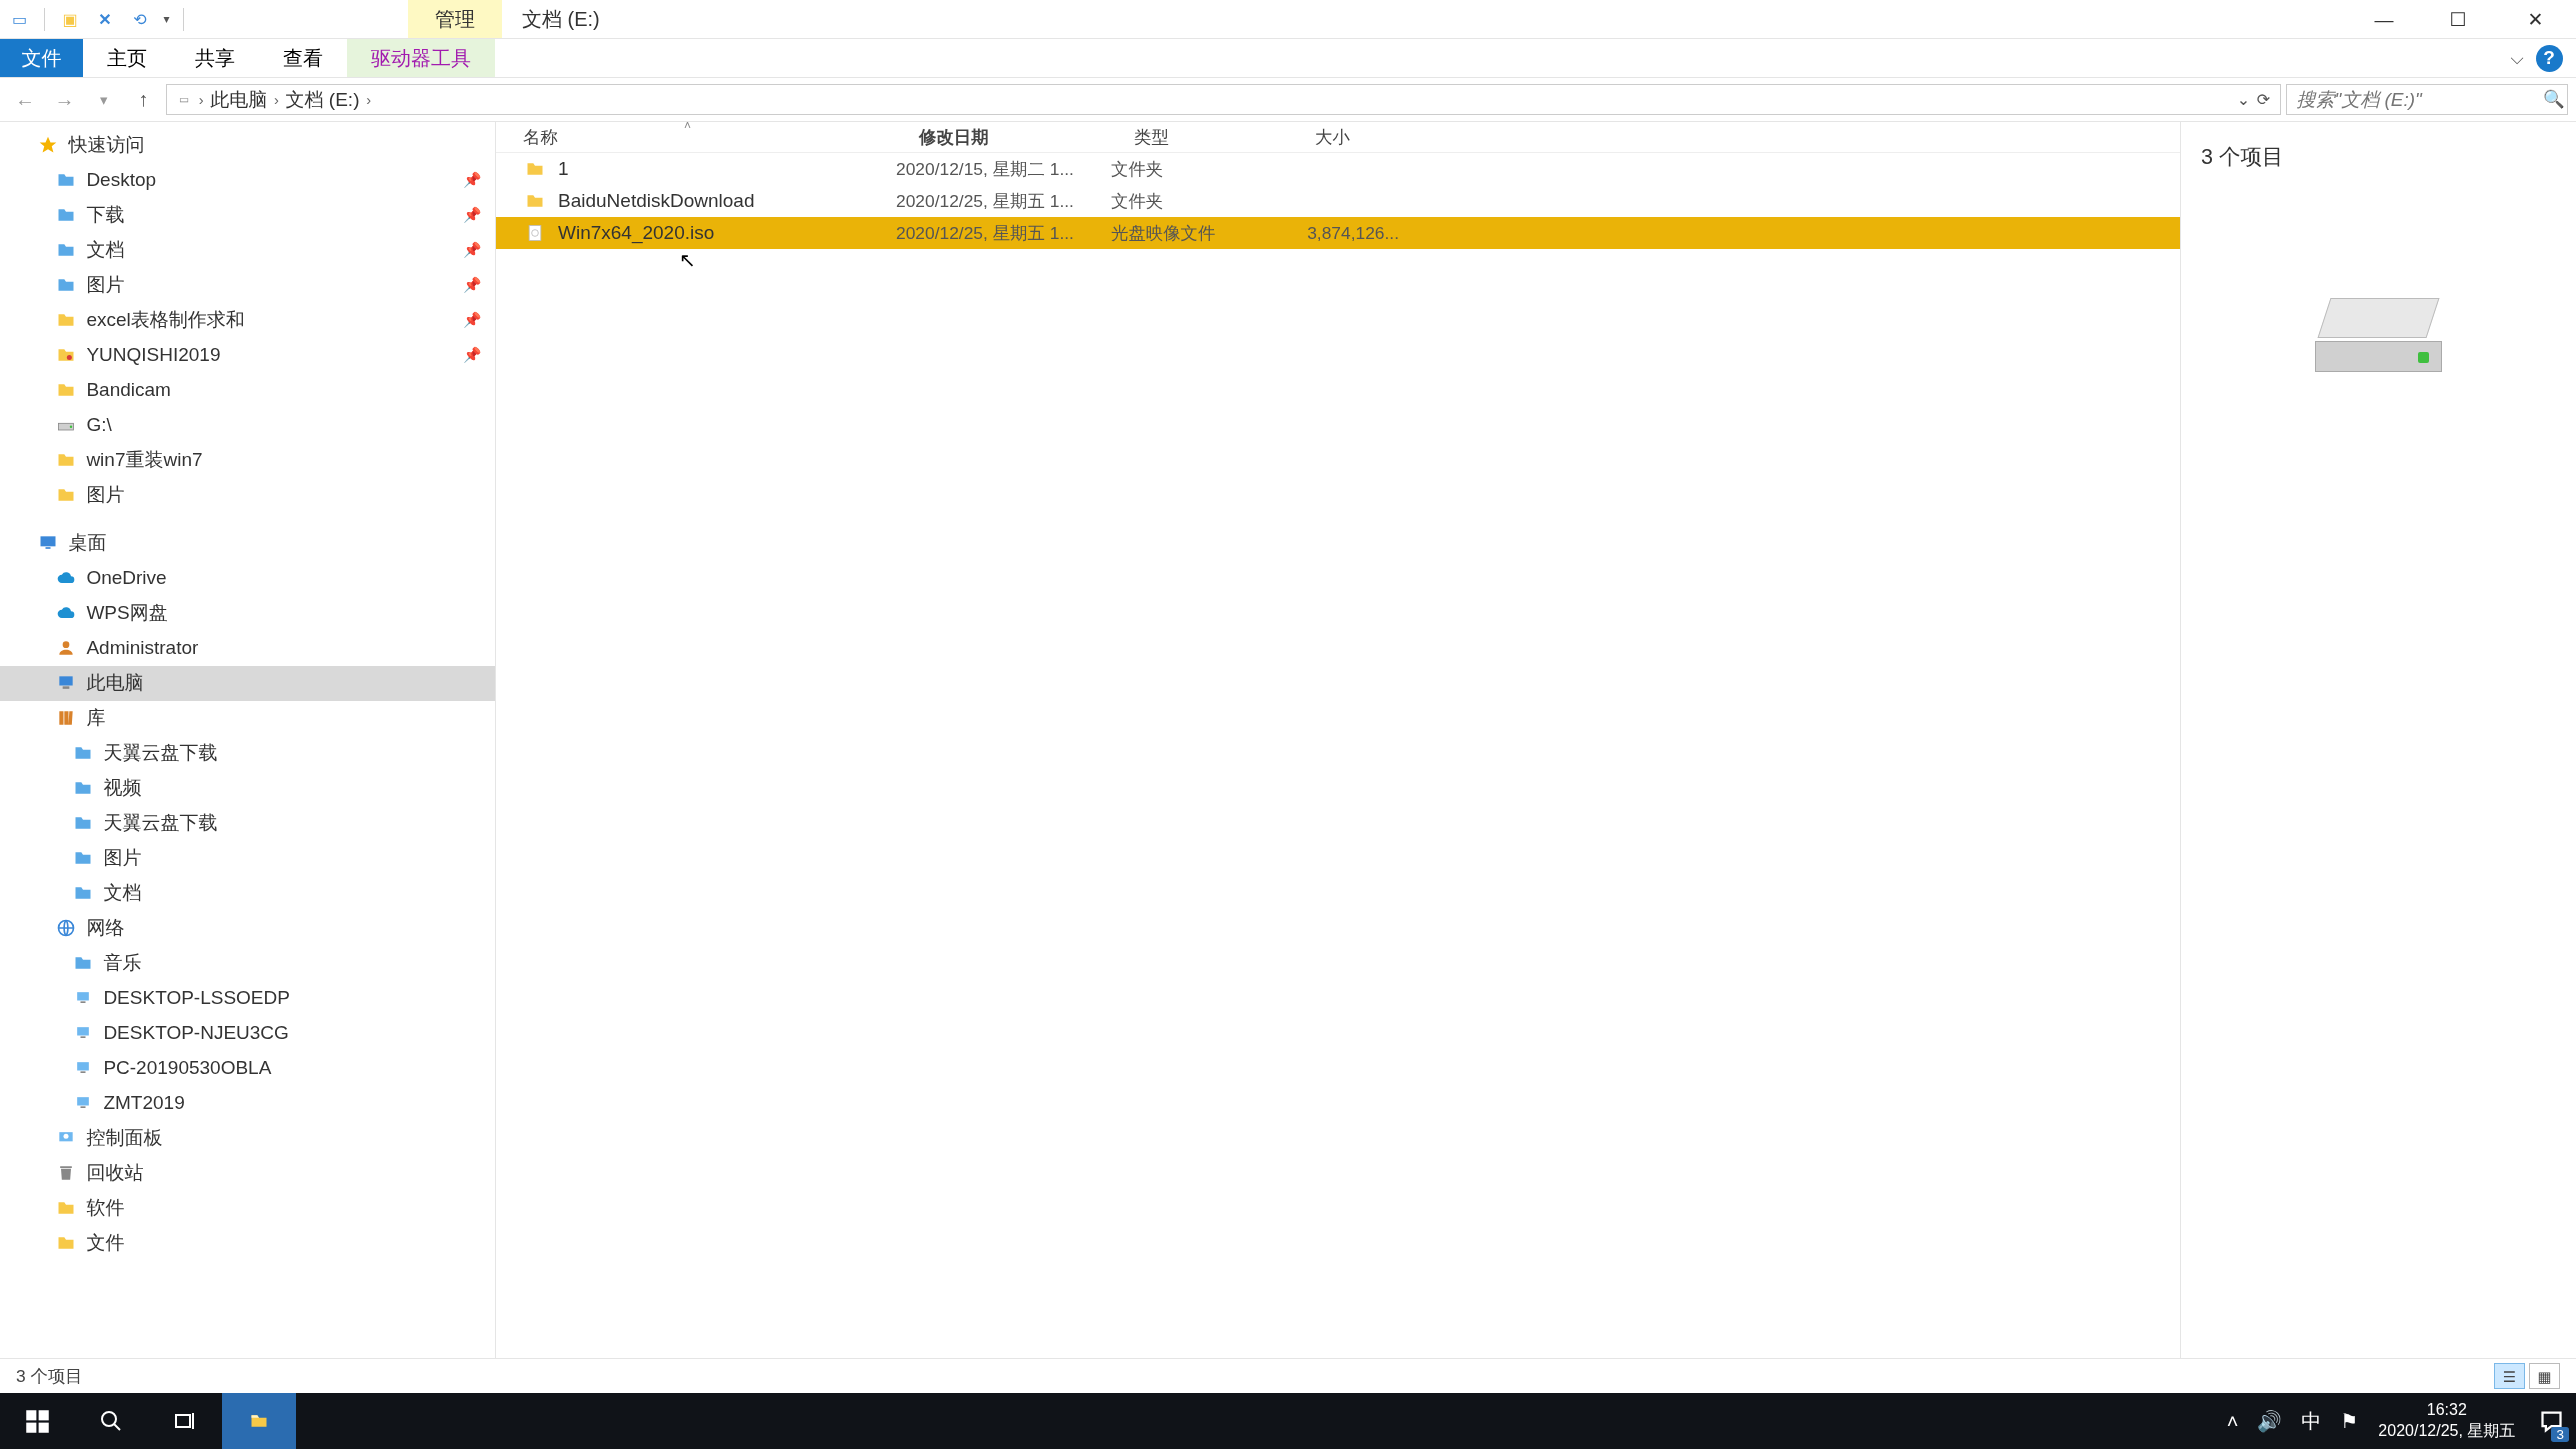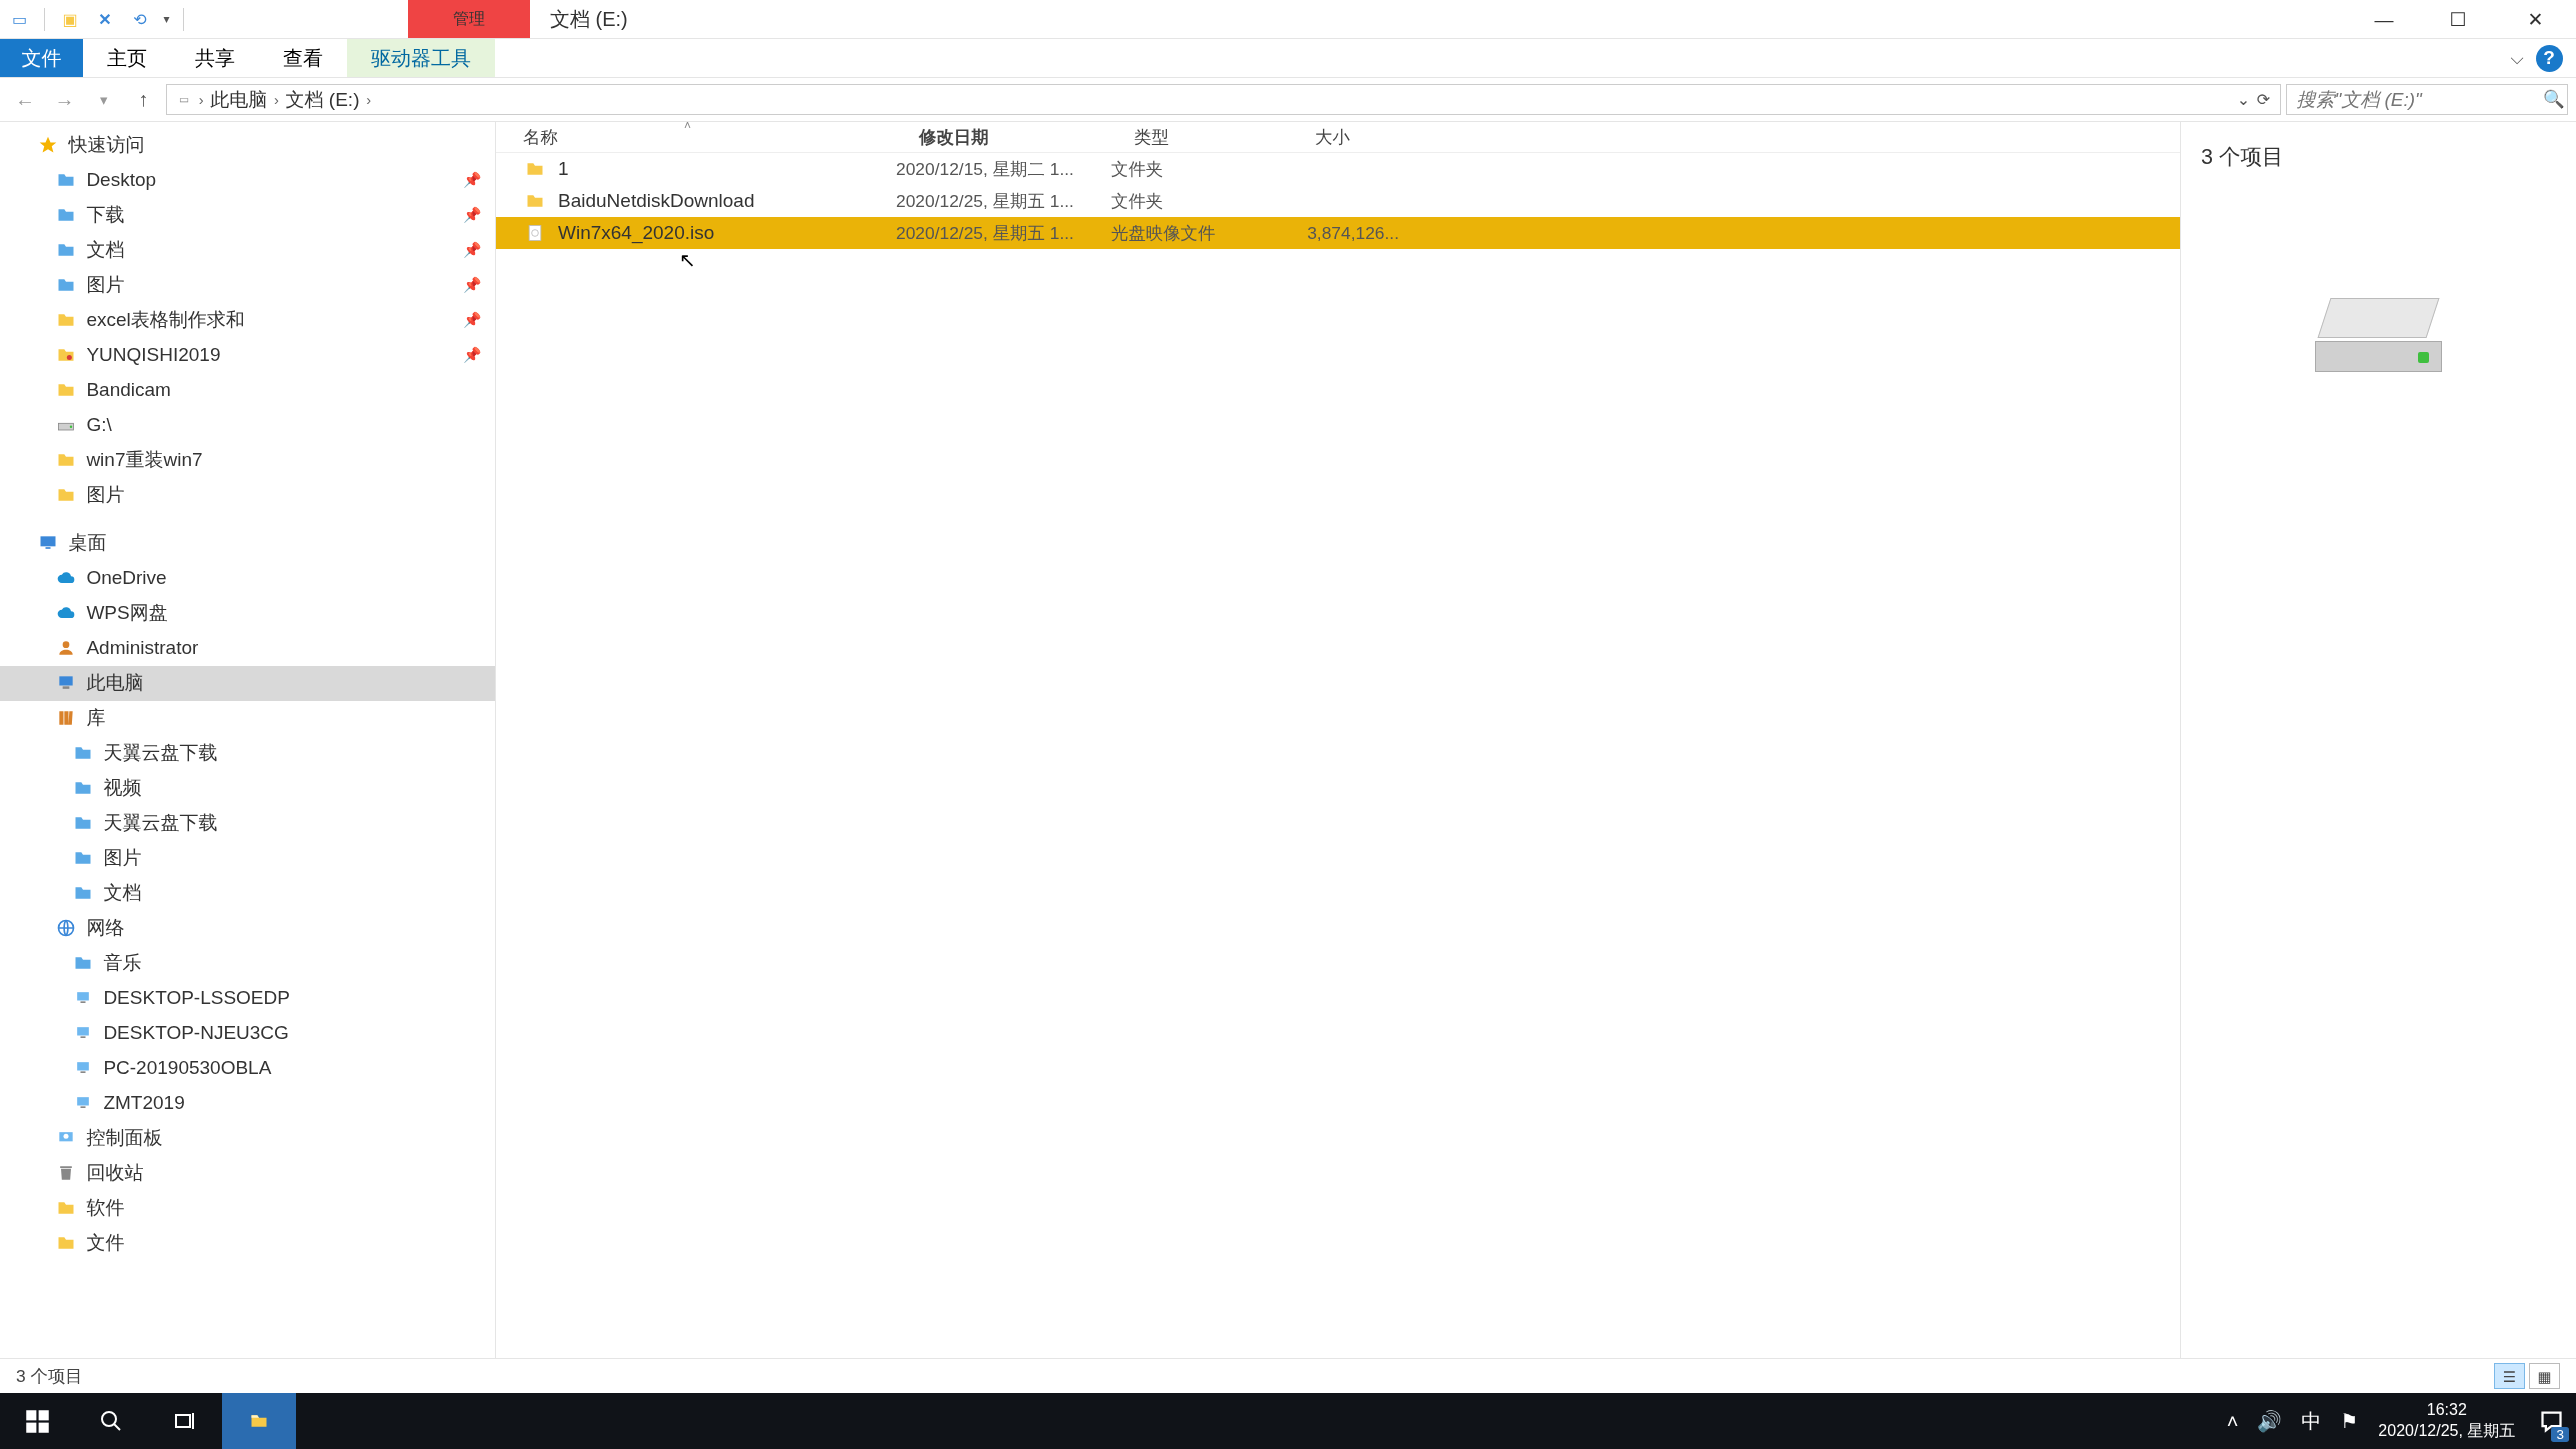--- a/index.html
+++ b/index.html
@@ -8,32 +8,32 @@
 
 .window { width: 2576px; height: 1449px; display: flex; flex-direction: column; background: #fff; }
 
 
 .titlebar { height: 39px; display: flex; align-items: stretch; background: #fff; border-bottom: 0.7px solid #e5e5e5; }
 .qat { display: flex; align-items: center; padding: 0 4px; gap: 4px; }
 .qat-btn { width: 31px; height: 31px; display: flex; align-items: center; justify-content: center; font-size: 16px; }
 .qat-sep { width: 0.7px; height: 23px; background: #d0d0d0; margin: 0 5.4px; }
 .qat-drop { font-size: 12px; color: #555; padding: 0 4px; }
 .title-tab-group { display: flex; align-items: stretch; margin-left: 215px; }
-.title-tab { padding: 0 45px; display: flex; align-items: center; font-size: 16px; background: #ef4444; color: #333; }
+.title-tab { padding: 0 27px; display: flex; align-items: center; font-size: 20px; background: #fef9c3; color: #333; }
 .title-text { padding: 0 20px; display: flex; align-items: center; font-size: 20px; color: #333; }
 .title-spacer { flex: 1; }
 .win-controls { display: flex; }
 .win-btn { width: 74px; height: 39px; display: flex; align-items: center; justify-content: center; font-size: 19px; color: #333; }
 .win-btn.close { width: 81px; }
 
 
 .ribbon { height: 39px; display: flex; align-items: stretch; border-bottom: 0.7px solid #e5e5e5; position: relative; }
 .ribbon-tab { padding: 0 24px; display: flex; align-items: center; font-size: 20px; color: #000000; }
 .ribbon-tab.file { background: #1979ca; color: #fff; padding: 0 21.5px; }
-.ribbon-tab.tools { background: #e6f4dc; color: #0369a1; }
+.ribbon-tab.tools { background: #e6f4dc; color: #a21caf; }
 .ribbon-help { margin-left: auto; display: flex; align-items: center; padding: 0 13.4px; gap: 12px; }
 .ribbon-chevron { font-size: 17.4px; color: #555; }
 .help-circle { width: 27px; height: 27px; border-radius: 50%; background: #1979ca; color: #fff; display: flex; align-items: center; justify-content: center; font-size: 19px; font-weight: bold; }
 
 
 .navbar { height: 44px; display: flex; align-items: center; padding: 0 8px; gap: 5.4px; border-bottom: 0.7px solid #e5e5e5; }
 .nav-btn { width: 34px; height: 34px; display: flex; align-items: center; justify-content: center; font-size: 20px; color: #999; }
 .nav-btn.up { color: #555; }
 .addr { flex: 1; height: 31px; border: 0.7px solid #ccc; display: flex; align-items: center; padding: 0 5.4px; background: #fff; }
 .addr-icon { width: 24px; height: 24px; display: flex; align-items: center; justify-content: center; }

